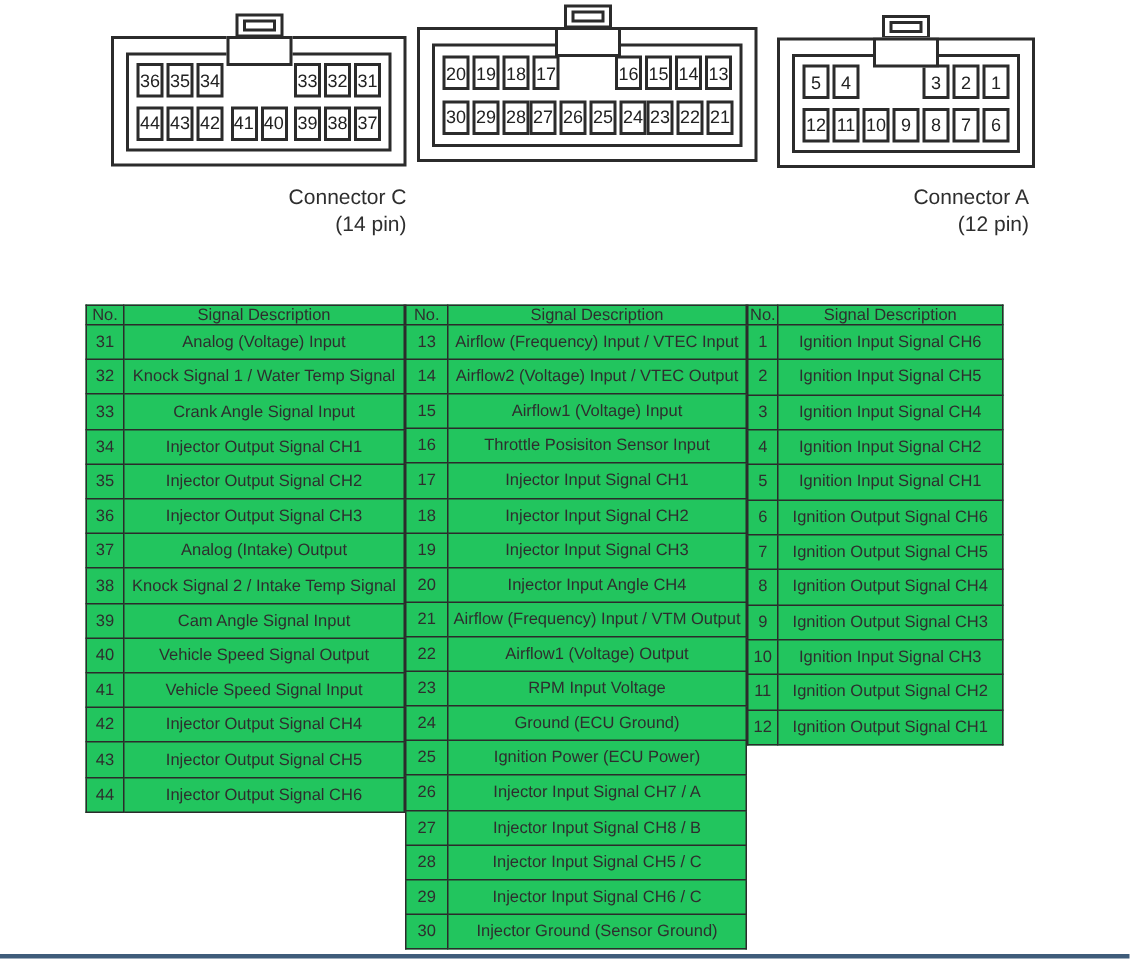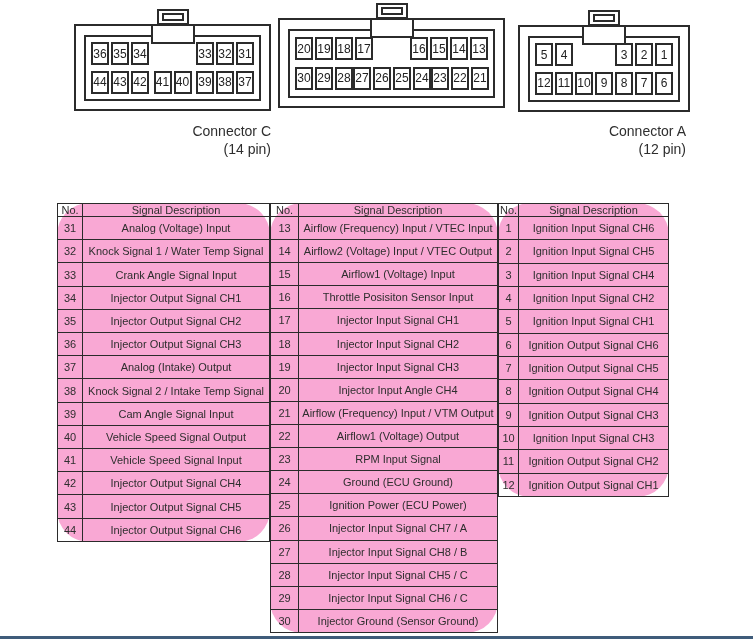--- a/index.html
+++ b/index.html
@@ -40,21 +40,21 @@
   .nub-in { width: 100%; height: 100%; border: 2px solid #2b2b2b; }
 
   .conn-label {
     position: absolute; text-align: right; font-size: 14px; line-height: 18px;
     color: #2e2e2e;
   }
 
   
   table.ptable {
     position: absolute; border-collapse: collapse; table-layout: fixed;
-    background: #f9a8d4; font-size: 11px; color: #2e2e2e; border-radius: 32px;
+    background: #22c55e; font-size: 11px; color: #2e2e2e;
   }
   table.ptable th, table.ptable td {
     border: 1px solid #2b2b2b; text-align: center; vertical-align: middle;
     font-weight: normal; padding: 0 1px; overflow: hidden; white-space: nowrap;
   }
 
   
   .bottom-bar {
     position: absolute; left: 0; top: 636px; width: 753px; height: 3px;
   }
@@ -303,21 +303,21 @@
         <tr>
           <td>21</td>
           <td>Airflow (Frequency) Input / VTM Output</td>
         </tr>
         <tr>
           <td>22</td>
           <td>Airflow1 (Voltage) Output</td>
         </tr>
         <tr>
           <td>23</td>
-          <td>RPM Input Signal</td>
+          <td>RPM Input Voltage</td>
         </tr>
         <tr>
           <td>24</td>
           <td>Ground (ECU Ground)</td>
         </tr>
         <tr>
           <td>25</td>
           <td>Ignition Power (ECU Power)</td>
         </tr>
         <tr>

